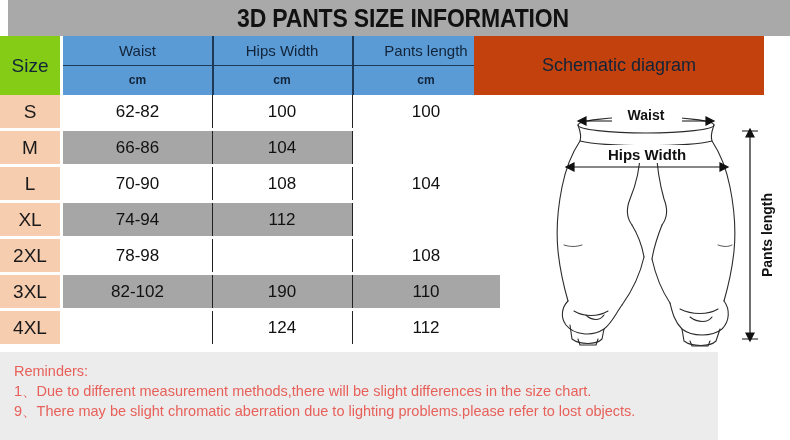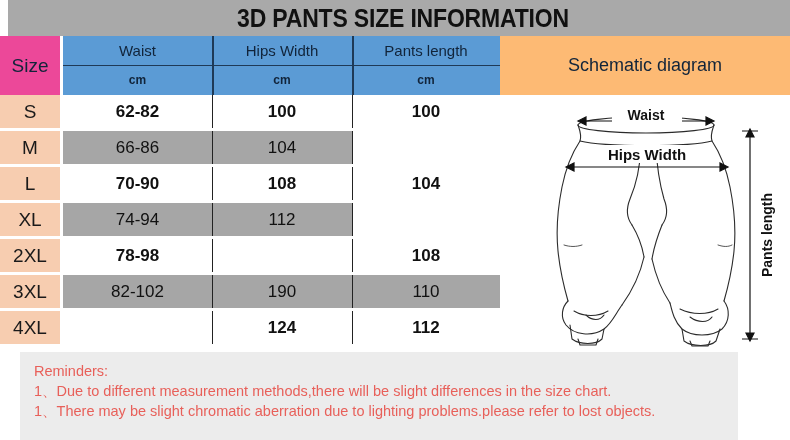--- a/index.html
+++ b/index.html
@@ -22,21 +22,21 @@
     letter-spacing:-0.2px;
     transform:scaleX(0.92);
   }
 
   
   .header{
     position:absolute;left:0;top:36px;width:790px;height:59px;
   }
   .hd-size{
     position:absolute;left:0;top:0;width:60px;height:59px;
-    background:#ec4899;
+    background:#84cc16;
     display:flex;align-items:center;justify-content:center;
     font-size:19px;color:#11243a;
   }
   .hd-measures{
     position:absolute;left:63px;top:0;width:437px;height:59px;
     background:#5b9bd5;
   }
   .hd-col{
     position:absolute;top:0;height:59px;
     display:flex;flex-direction:column;
@@ -52,63 +52,62 @@
   }
   .hd-col.c1{left:0;width:149px;}
   .hd-col.c2{left:149px;width:140px;}
   .hd-col.c3{left:289px;width:148px;}
   .hd-vdiv{
     position:absolute;top:0;width:1.5px;height:59px;background:#1f3a57;
   }
   .hd-vdiv.v1{left:149px;}
   .hd-vdiv.v2{left:289px;}
   .hd-schem{
-    position:absolute;left:500px;top:0;width:290px;height:59px;
-    background:#fdba74;
+    position:absolute;left:474px;top:0;width:290px;height:59px;
+    background:#c2410c;
     display:flex;align-items:center;justify-content:center;
     font-size:18px;color:#11243a;
   }
 
   
   .tbody{position:absolute;left:0;top:95px;width:500px;height:252px;}
   .row{position:relative;height:36px;width:500px;}
   .cell-size{
     position:absolute;left:0;top:0;width:60px;height:33px;
     background:#f7cdb0;
     display:flex;align-items:center;justify-content:center;
     font-size:19px;color:#1a1a1a;
   }
   .cell-data{
     position:absolute;top:0;height:33px;
     display:flex;align-items:center;justify-content:center;
     font-size:17px;color:#111111;
   }
   .row.band .cell-data{background:#a6a6a6;}
-  .row.plain .cell-data{background:#ffffff;font-weight:bold;}
+  .row.plain .cell-data{background:#ffffff;}
   .d1{left:63px;width:149px;}
   .d2{left:212px;width:140px;}
   .d3{left:352px;width:148px;}
   .vline{position:absolute;top:0;width:1.3px;height:33px;background:#222222;}
   .vline.a{left:212px;}
   .vline.b{left:352px;}
 
   
   .schematic{
     position:absolute;left:500px;top:95px;width:290px;height:252px;
     background:#ffffff;
   }
   .schematic svg{display:block;}
 
   
   .reminders{
     position:absolute;left:0;top:352px;width:718px;height:88px;
     background:#ececec;
     padding:9px 0 0 14px;
     box-sizing:border-box;
-    margin-left:20px;
   }
   .reminders div{
     font-size:14.5px;color:#e8605a;line-height:20px;white-space:nowrap;
   }
 </style>
 </head>
 <body>
 
 <div id="page">
 
@@ -256,16 +255,16 @@
         <line x1="242" y1="36" x2="258" y2="36" stroke-width="1"></line>
         <line x1="242" y1="244" x2="258" y2="244" stroke-width="1"></line>
       </g>
       <text x="272" y="140" font-family="Liberation Sans, sans-serif" font-size="14" font-weight="bold" text-anchor="middle" fill="#111" transform="rotate(-90 272 140)">Pants length</text>
     </svg>
   </div>
 
   <div class="reminders">
     <div>Reminders:</div>
     <div>1、Due to different measurement methods,there will be slight differences in the size chart.</div>
-    <div>1、There may be slight chromatic aberration due to lighting problems.please refer to lost objects.</div>
+    <div>9、There may be slight chromatic aberration due to lighting problems.please refer to lost objects.</div>
   </div>
 
 </div>
 
 </body></html>

